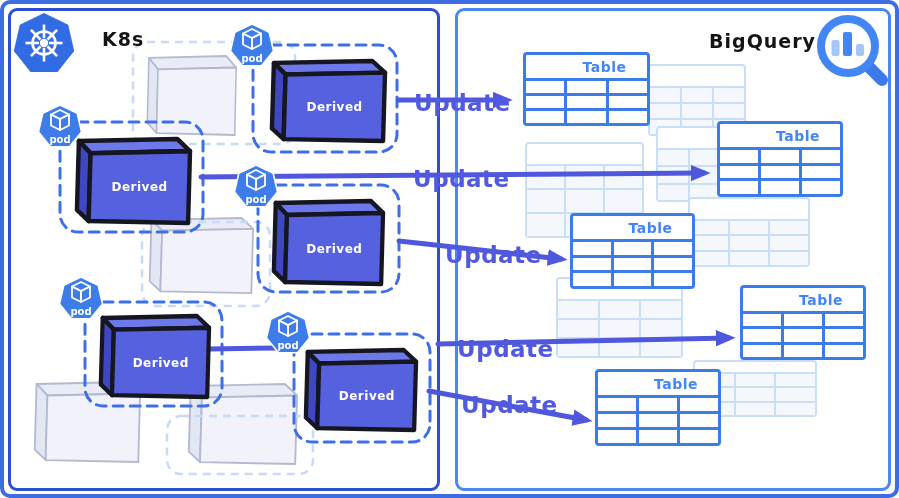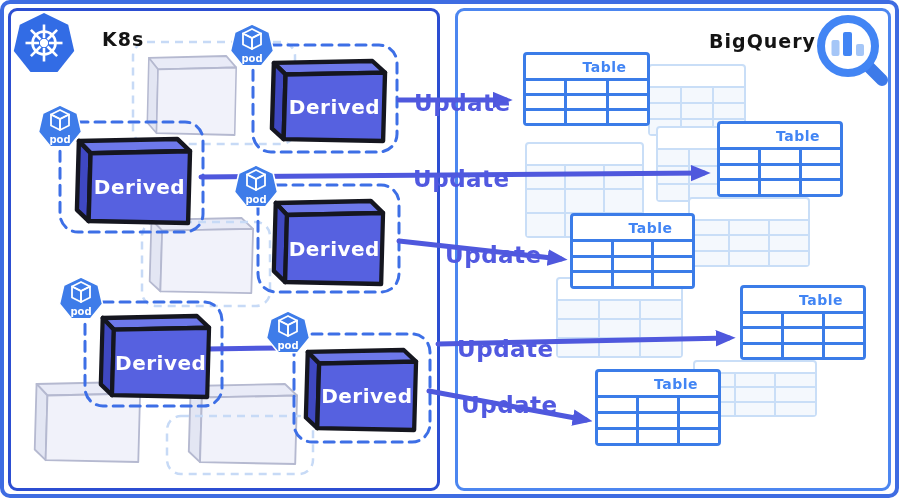--- a/index.html
+++ b/index.html
@@ -14,21 +14,21 @@
   
   .panel-title{position:absolute;color:#141414;font-size:19px;font-weight:700;letter-spacing:1px;z-index:9;margin-left:18px;}
   #connector-layer{position:absolute;left:0;top:0;width:899px;height:498px;z-index:3;}
   
   .cube{position:absolute;z-index:5;}
   .cube svg{position:absolute;left:0;top:0;width:100%;height:100%;overflow:visible;}
   .cf-front{fill:#5661e0;stroke:#15161f;stroke-width:4.5;stroke-linejoin:round;}
   .cf-top{fill:#6d78ea;stroke:#15161f;stroke-width:4.5;stroke-linejoin:round;}
   .cf-left{fill:#3f48c2;stroke:#15161f;stroke-width:4.5;stroke-linejoin:round;}
   .cube-label{position:absolute;left:14%;right:2%;top:16%;bottom:2%;display:flex;align-items:center;
-              justify-content:center;color:#fff;font-size:20px;font-weight:700;letter-spacing:.5px;}
+              justify-content:center;color:#fff;font-size:12px;font-weight:700;letter-spacing:.5px;}
   
   .ghost-cube{position:absolute;z-index:2;}
   .ghost-cube svg{position:absolute;left:0;top:0;width:100%;height:100%;overflow:visible;}
   .gf-front{fill:#f1f2fa;stroke:#b5b9d0;stroke-width:2;stroke-linejoin:round;}
   .gf-top{fill:#e9ebf7;stroke:#b5b9d0;stroke-width:2;stroke-linejoin:round;}
   .gf-left{fill:#e3e6f3;stroke:#b5b9d0;stroke-width:2;stroke-linejoin:round;}
   
   .badge{position:absolute;z-index:7;overflow:visible;}
   
   .table-card{position:absolute;background:#fff;border:3px solid #3b7ce8;border-radius:4px;

